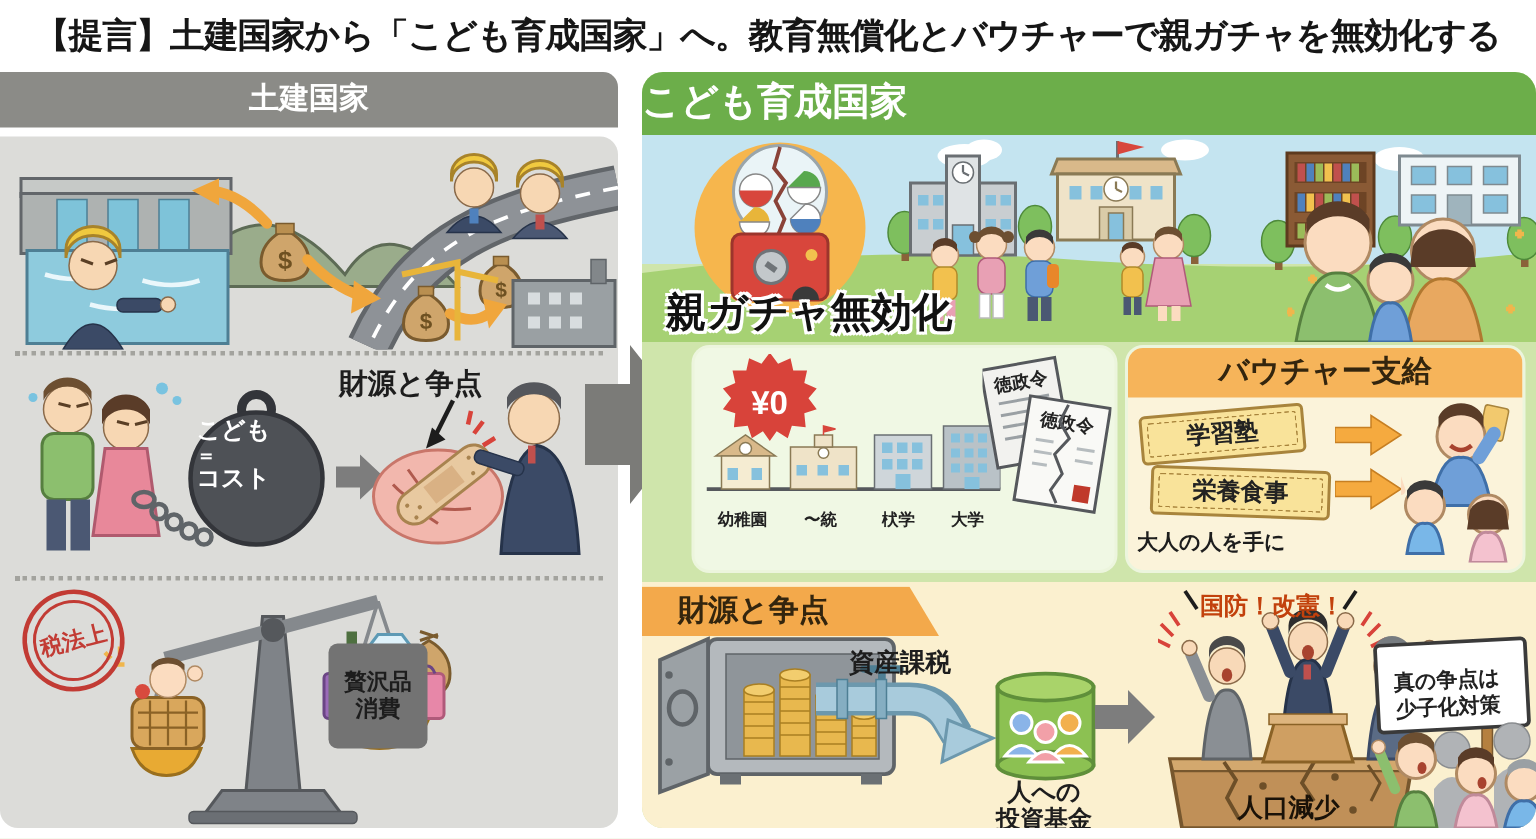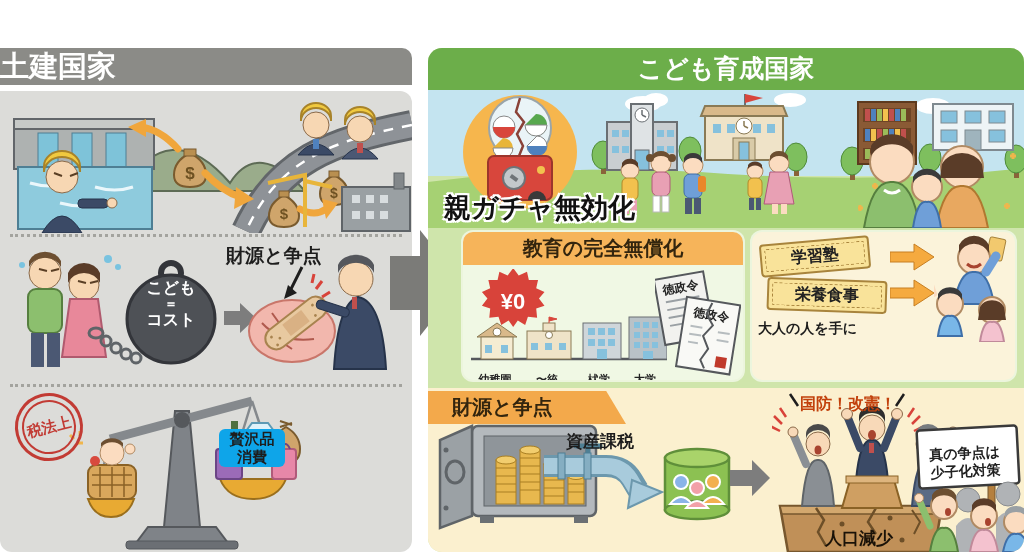--- a/index.html
+++ b/index.html
@@ -6,49 +6,49 @@
   html,body { background:#fff; }
   body { font-family:"Liberation Sans", sans-serif; }
   #app { position:relative; width:1024px; height:559px; background:#fff; overflow:hidden; }
 
   .title { position:absolute; top:8px; left:0; width:1024px; text-align:center;
     font-size:23px; font-weight:bold; color:#161616; letter-spacing:-0.5px; }
 
   
   .panel-left { position:absolute; left:0; top:48px; width:412px; height:504px; }
   .pl-header { position:absolute; left:0; top:0; width:412px; height:37px; background:#8b8b87;
-    border-radius:0 10px 0 0; color:#fff; font-size:29px; font-weight:bold; text-align:left; line-height:36px; }
+    border-radius:0 10px 0 0; color:#fff; font-size:20px; font-weight:bold; text-align:center; line-height:36px; }
   .pl-body { position:absolute; left:0; top:43px; width:412px; height:461px; background:#dcdcd9;
     border-radius:0 12px 12px 12px; overflow:hidden; }
   .sec { position:absolute; left:0; width:412px; }
   .sec1 { top:0; height:142px; }
   .sec2 { top:146px; height:147px; }
   .sec3 { top:296px; height:165px; }
   .dots { position:absolute; left:10px; width:392px; height:0; border-top:3px dotted #a3a39e; }
   .d1 { top:143px; } .d2 { top:293px; }
 
-  .ball-text { position:absolute; left:131px; top:42px; width:80px; text-align:center;
+  .ball-text { position:absolute; left:131px; top:42px; width:80px; 
     color:#fff; font-weight:bold; line-height:1.1; }
   .ball-text .l1,.ball-text .l3 { font-size:16px; } .ball-text .l2 { font-size:13px; }
   .marriage-label { position:absolute; left:226px; top:6px; font-size:19px; font-weight:bold; color:#1d1d1d; }
   .stamp { position:absolute; left:15px; top:6px; width:68px; height:68px; border:3px solid #c23b34;
     border-radius:50%; transform:rotate(-14deg); display:flex; align-items:center; justify-content:center; }
   .stamp-inner { width:54px; height:54px; border:2px solid #c23b34; border-radius:50%;
     display:flex; align-items:center; justify-content:center; color:#c23b34; font-size:15px; font-weight:bold; }
-  .luxury-label { position:absolute; left:219px; top:42px; width:66px; background:#0ea5e9; border-radius:6px;
-    text-align:center; font-size:15px; font-weight:bold; color:#1d1d1d; line-height:1.2; padding:1px 0; }
+  .luxury-label { position:absolute; left:219px; top:42px; width:66px; background:#737373; border-radius:6px;
+    text-align:center; font-size:15px; font-weight:bold; color:#1d1d1d; line-height:1.2; padding:17px 0; }
 
   
   .big-arrow { position:absolute; left:390px; top:228px; }
 
   
   .panel-right { position:absolute; left:428px; top:48px; width:596px; height:504px;
     background:#cfe5ab; border-radius:14px; overflow:hidden; }
   .pr-header { position:absolute; left:0; top:0; width:596px; height:42px; background:#6cae4a;
-    color:#fff; font-size:25px; font-weight:bold; text-align:center; line-height:40px; }
+    color:#fff; font-size:25px; font-weight:bold; text-align:left; line-height:40px; }
   .scene-top { position:absolute; left:0; top:42px; width:596px; height:138px; }
   .gacha-label { position:absolute; left:16px; top:100px; font-size:27px; font-weight:bold; color:#111;
     text-shadow:-2px -2px 0 #fff, 2px -2px 0 #fff, -2px 2px 0 #fff, 2px 2px 0 #fff, 0 2px 0 #fff, 0 -2px 0 #fff; }
 
   .box { position:absolute; top:184px; height:148px; border-radius:10px; overflow:hidden;
     box-shadow:0 0 0 2px rgba(255,255,255,.6); }
   .box1 { left:35px; width:280px; background:#f0f8e4; }
   .box2 { left:324px; width:263px; background:#fbf3da; }
   .box-header { height:33px; background:#f6b45a; color:#33250e; font-size:20px; font-weight:bold;
     text-align:center; line-height:32px; }
@@ -77,20 +77,21 @@
   .ground-label { position:absolute; left:386px; top:139px; width:90px; text-align:center;
     font-size:17px; font-weight:bold; color:#1a1208; }
   .sign-text { position:absolute; left:491px; top:57px; width:92px; text-align:center;
     font-size:14px; font-weight:bold; color:#222; line-height:1.25; transform:rotate(-3deg); }
 </style>
 </head>
 <body>
 
 <div id="app">
 
+  <div class="title">【提言】土建国家から「こども育成国家」へ。教育無償化とバウチャーで親ガチャを無効化する</div>
 
   <div class="panel-left">
     <div class="pl-header">土建国家</div>
     <div class="pl-body">
 
       <div class="sec sec1">
         <svg width="412" height="142" viewBox="0 0 412 142">
           <path d="M120,100 Q170,22 230,92 Q258,48 305,100 Z" fill="#9aac8b" stroke="#5d6b55" stroke-width="2"></path>
           <g>
             <rect x="14" y="28" width="140" height="12" fill="#c6c9c7" stroke="#62666a" stroke-width="2"></rect>
@@ -454,21 +455,20 @@
           <circle cx="86" cy="88" r="11" fill="#c3c8cb" stroke="#6f7478" stroke-width="2"></circle>
           <rect x="82" y="86" width="8" height="4" fill="#6f7478" transform="rotate(35 86 88)"></rect>
           <circle cx="113" cy="80" r="4" fill="#f2c14e"></circle>
           <path d="M100,110 a9,9 0 0 1 18,0 Z" fill="#3a3a3a"></path>
         </g>
       </svg>
       <div class="gacha-label">親ガチャ無効化</div>
     </div>
 
     <div class="box box1">
-      <div class="box-header">教育の完全無償化</div>
       <div class="box-body">
         <svg width="64" height="60" viewBox="0 0 64 60" style="position:absolute;left:18px;top:4px">
           <path d="M32,2 L38,10 L47,6 L49,15 L59,15 L57,24 L66,28 L60,35 L66,43 L57,46 L58,56 L48,55 L45,64 L37,59 L32,66 L27,59 L19,64 L16,55 L6,56 L7,46 L-2,43 L4,35 L-2,28 L7,24 L5,15 L15,15 L17,6 L26,10 Z" fill="#d8433a" transform="scale(0.92) translate(3,-3)"></path>
           <text x="32" y="40" text-anchor="middle" font-size="22" font-weight="bold" fill="#fff">¥0</text>
         </svg>
         <svg width="196" height="48" viewBox="0 0 196 48" style="position:absolute;left:8px;top:50px">
           <line x1="0" y1="44" x2="196" y2="44" stroke="#55585c" stroke-width="2.5"></line>
           <g>
               <polygon points="6,22 26,8 46,22" fill="#d9b98a" stroke="#8a7a55"></polygon>
               <rect x="10" y="22" width="32" height="22" fill="#f5ecd2" stroke="#8a7a55"></rect>
@@ -524,20 +524,21 @@
             <text x="53" y="52" text-anchor="middle" font-size="12" font-weight="bold" fill="#222">徳政令</text>
             <polyline points="52,36 48,48 56,58 48,70 55,82 49,94 54,102" stroke="#55585c" stroke-width="2" fill="none"></polyline>
             <path d="M34,62 h12 M34,70 h12 M34,78 h10 M62,64 h12 M62,72 h12" stroke="#b6bcbf" stroke-width="2"></path>
             <rect x="64" y="88" width="11" height="11" fill="#c0392b"></rect>
           </g>
         </svg>
       </div>
     </div>
 
     <div class="box box2">
+      <div class="box-header">バウチャー支給</div>
       <div class="box-body">
         <div class="ticket ticket1">
             <span>学習塾</span>
           </div>
         <div class="ticket ticket2">
             <span>栄養食事</span>
           </div>
         <svg width="46" height="72" viewBox="0 0 46 72" style="position:absolute;left:138px;top:8px">
           <polygon points="0,12 24,12 24,4 44,17 24,30 24,22 0,22" fill="#f5aa3f" stroke="#c77f22"></polygon>
           <polygon points="0,48 24,48 24,40 44,53 24,66 24,58 0,58" fill="#f5aa3f" stroke="#c77f22"></polygon>
@@ -605,20 +606,24 @@
         <ellipse cx="35" cy="12" rx="32" ry="9" fill="#a9d36a" stroke="#5f8f3a" stroke-width="2.5"></ellipse>
         <g>
           <circle cx="19" cy="36" r="7" fill="#8ab4e8" stroke="#fff" stroke-width="2"></circle>
             <path d="M8,58 q11,-14 22,0 Z" fill="#8ab4e8" stroke="#fff" stroke-width="2"></path>
           <circle cx="51" cy="36" r="7" fill="#f2b04e" stroke="#fff" stroke-width="2"></circle>
             <path d="M40,58 q11,-14 22,0 Z" fill="#f2b04e" stroke="#fff" stroke-width="2"></path>
           <circle cx="35" cy="42" r="7" fill="#f2a0a8" stroke="#fff" stroke-width="2"></circle>
             <path d="M24,62 q11,-14 22,0 Z" fill="#f2a0a8" stroke="#fff" stroke-width="2"></path>
         </g>
       </svg>
+      <div class="fund-label">
+        <div>人への</div>
+        <div>投資基金</div>
+      </div>
 
       <svg width="42" height="40" viewBox="0 0 42 40" style="position:absolute;left:302px;top:70px">
         <polygon points="0,12 22,12 22,2 40,20 22,38 22,28 0,28" fill="#7d7d7d"></polygon>
       </svg>
 
       <svg width="252" height="164" viewBox="0 0 252 164" style="position:absolute;left:344px;top:0">
         <g stroke="#1d1d1d" stroke-width="2.5">
           <path d="M18,6 L26,18"></path>
             <path d="M132,6 L124,18"></path>
         </g>

